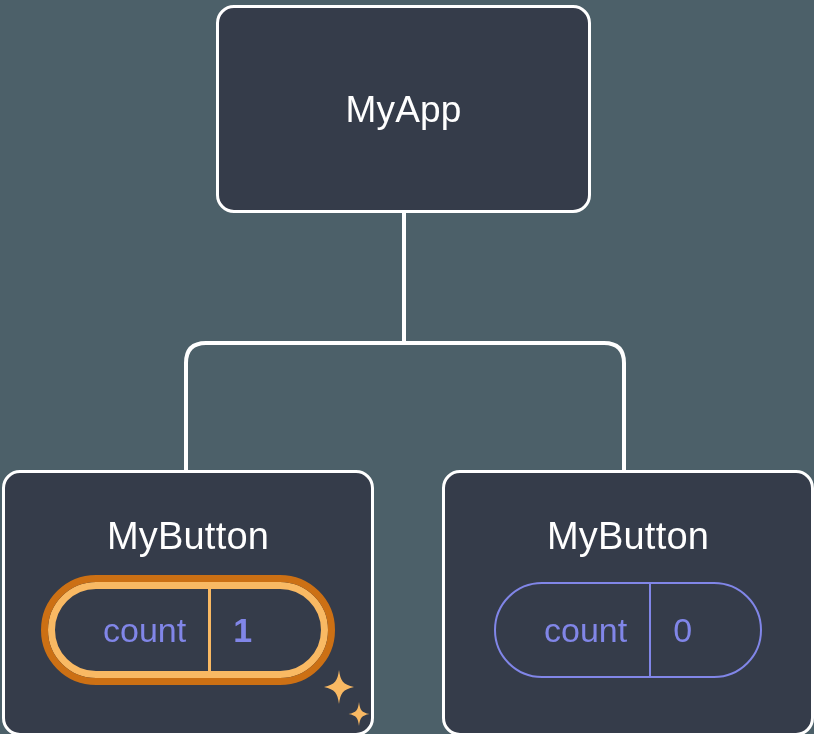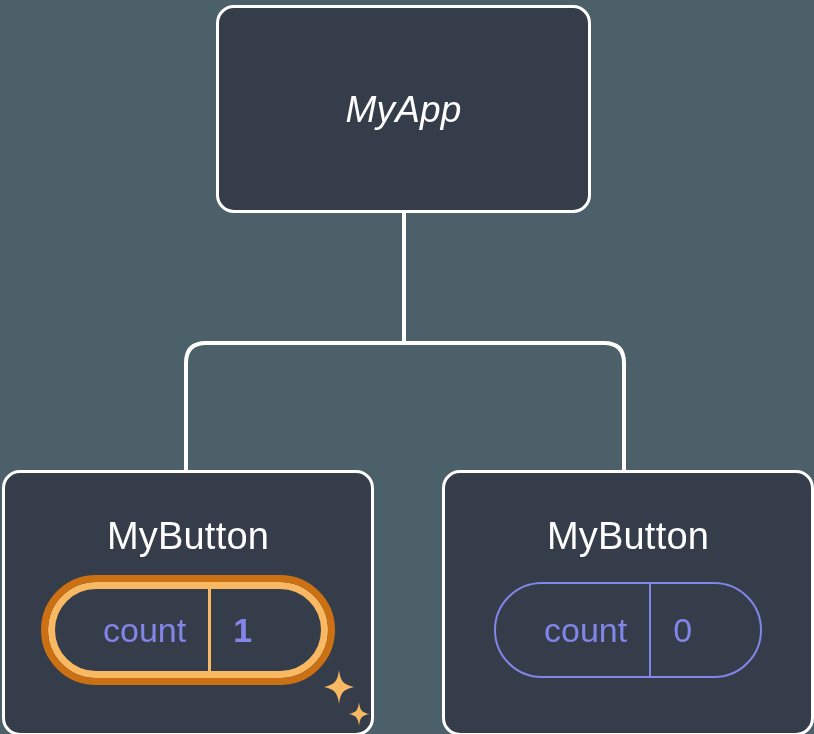--- a/index.html
+++ b/index.html
@@ -39,21 +39,20 @@
   }
   .node-root {
     left: 216px;
     top: 5px;
     width: 375px;
     height: 208px;
     border-radius: 18px;
     display: flex;
     align-items: center;
     justify-content: center;
-    font-style: italic;
   }
   .node-child {
     height: 266px;
     border-radius: 18px;
     padding-top: 44px;
     box-sizing: border-box;
   }
   .node-child-left {
     left: 2px;
     top: 470px;

